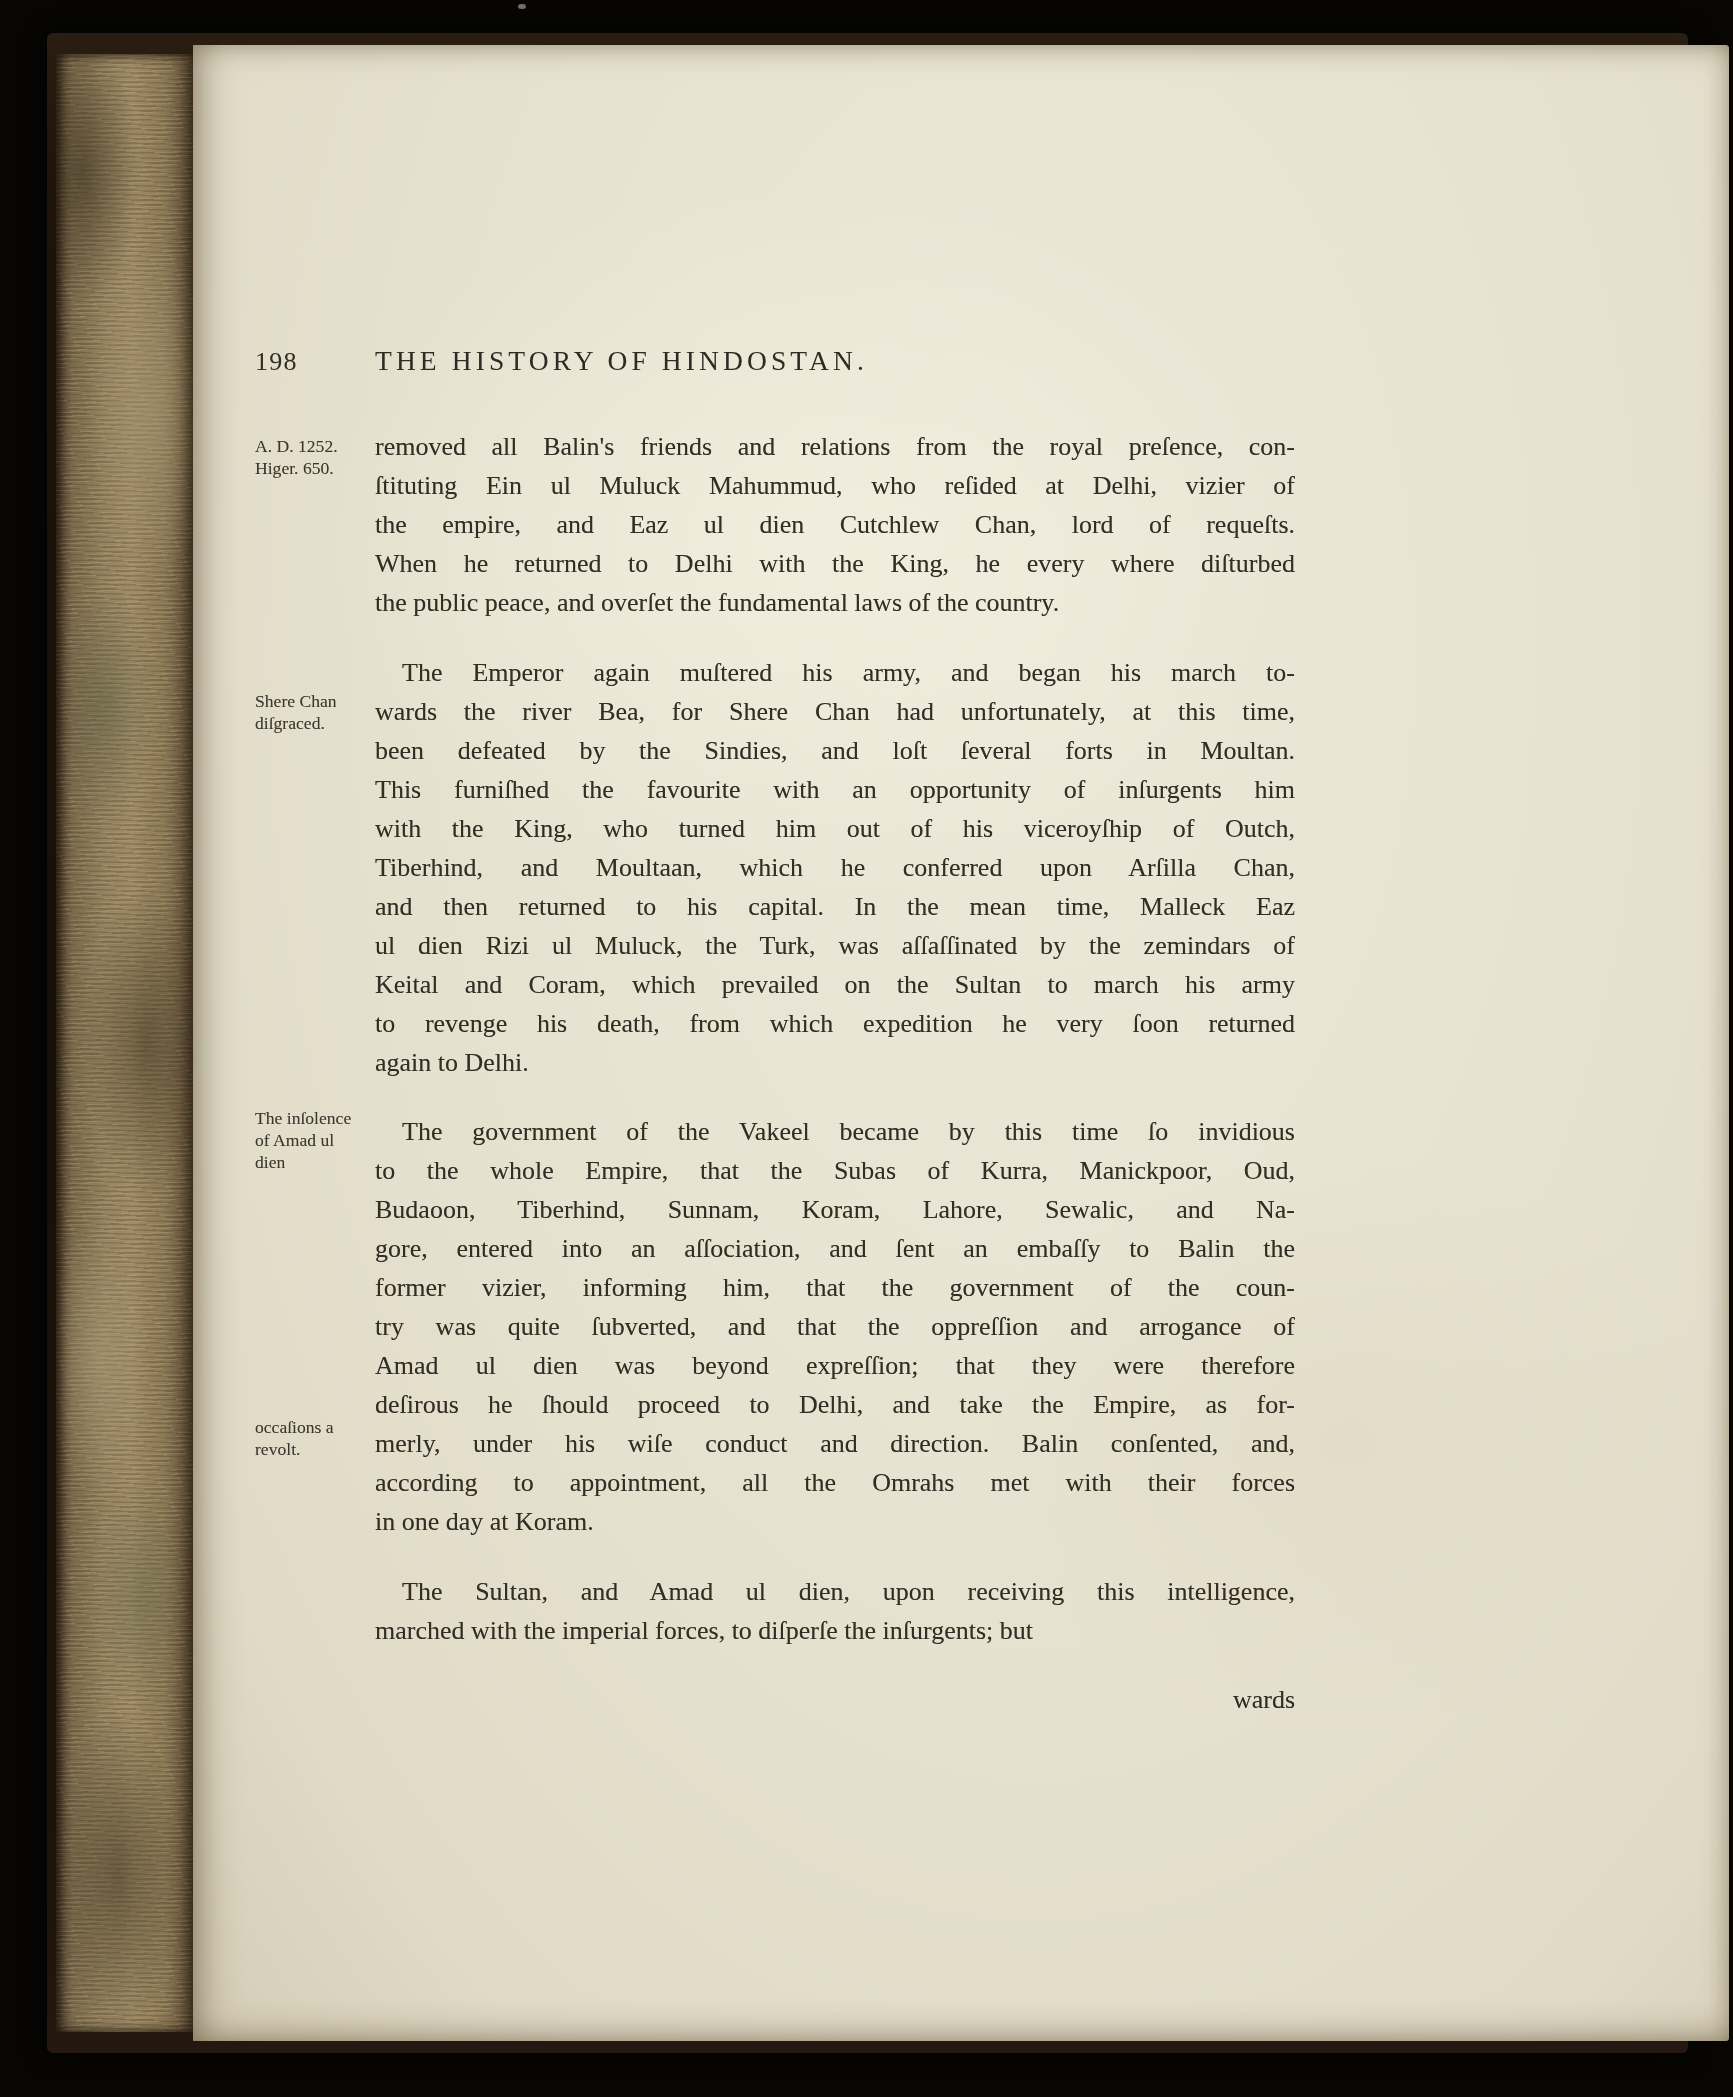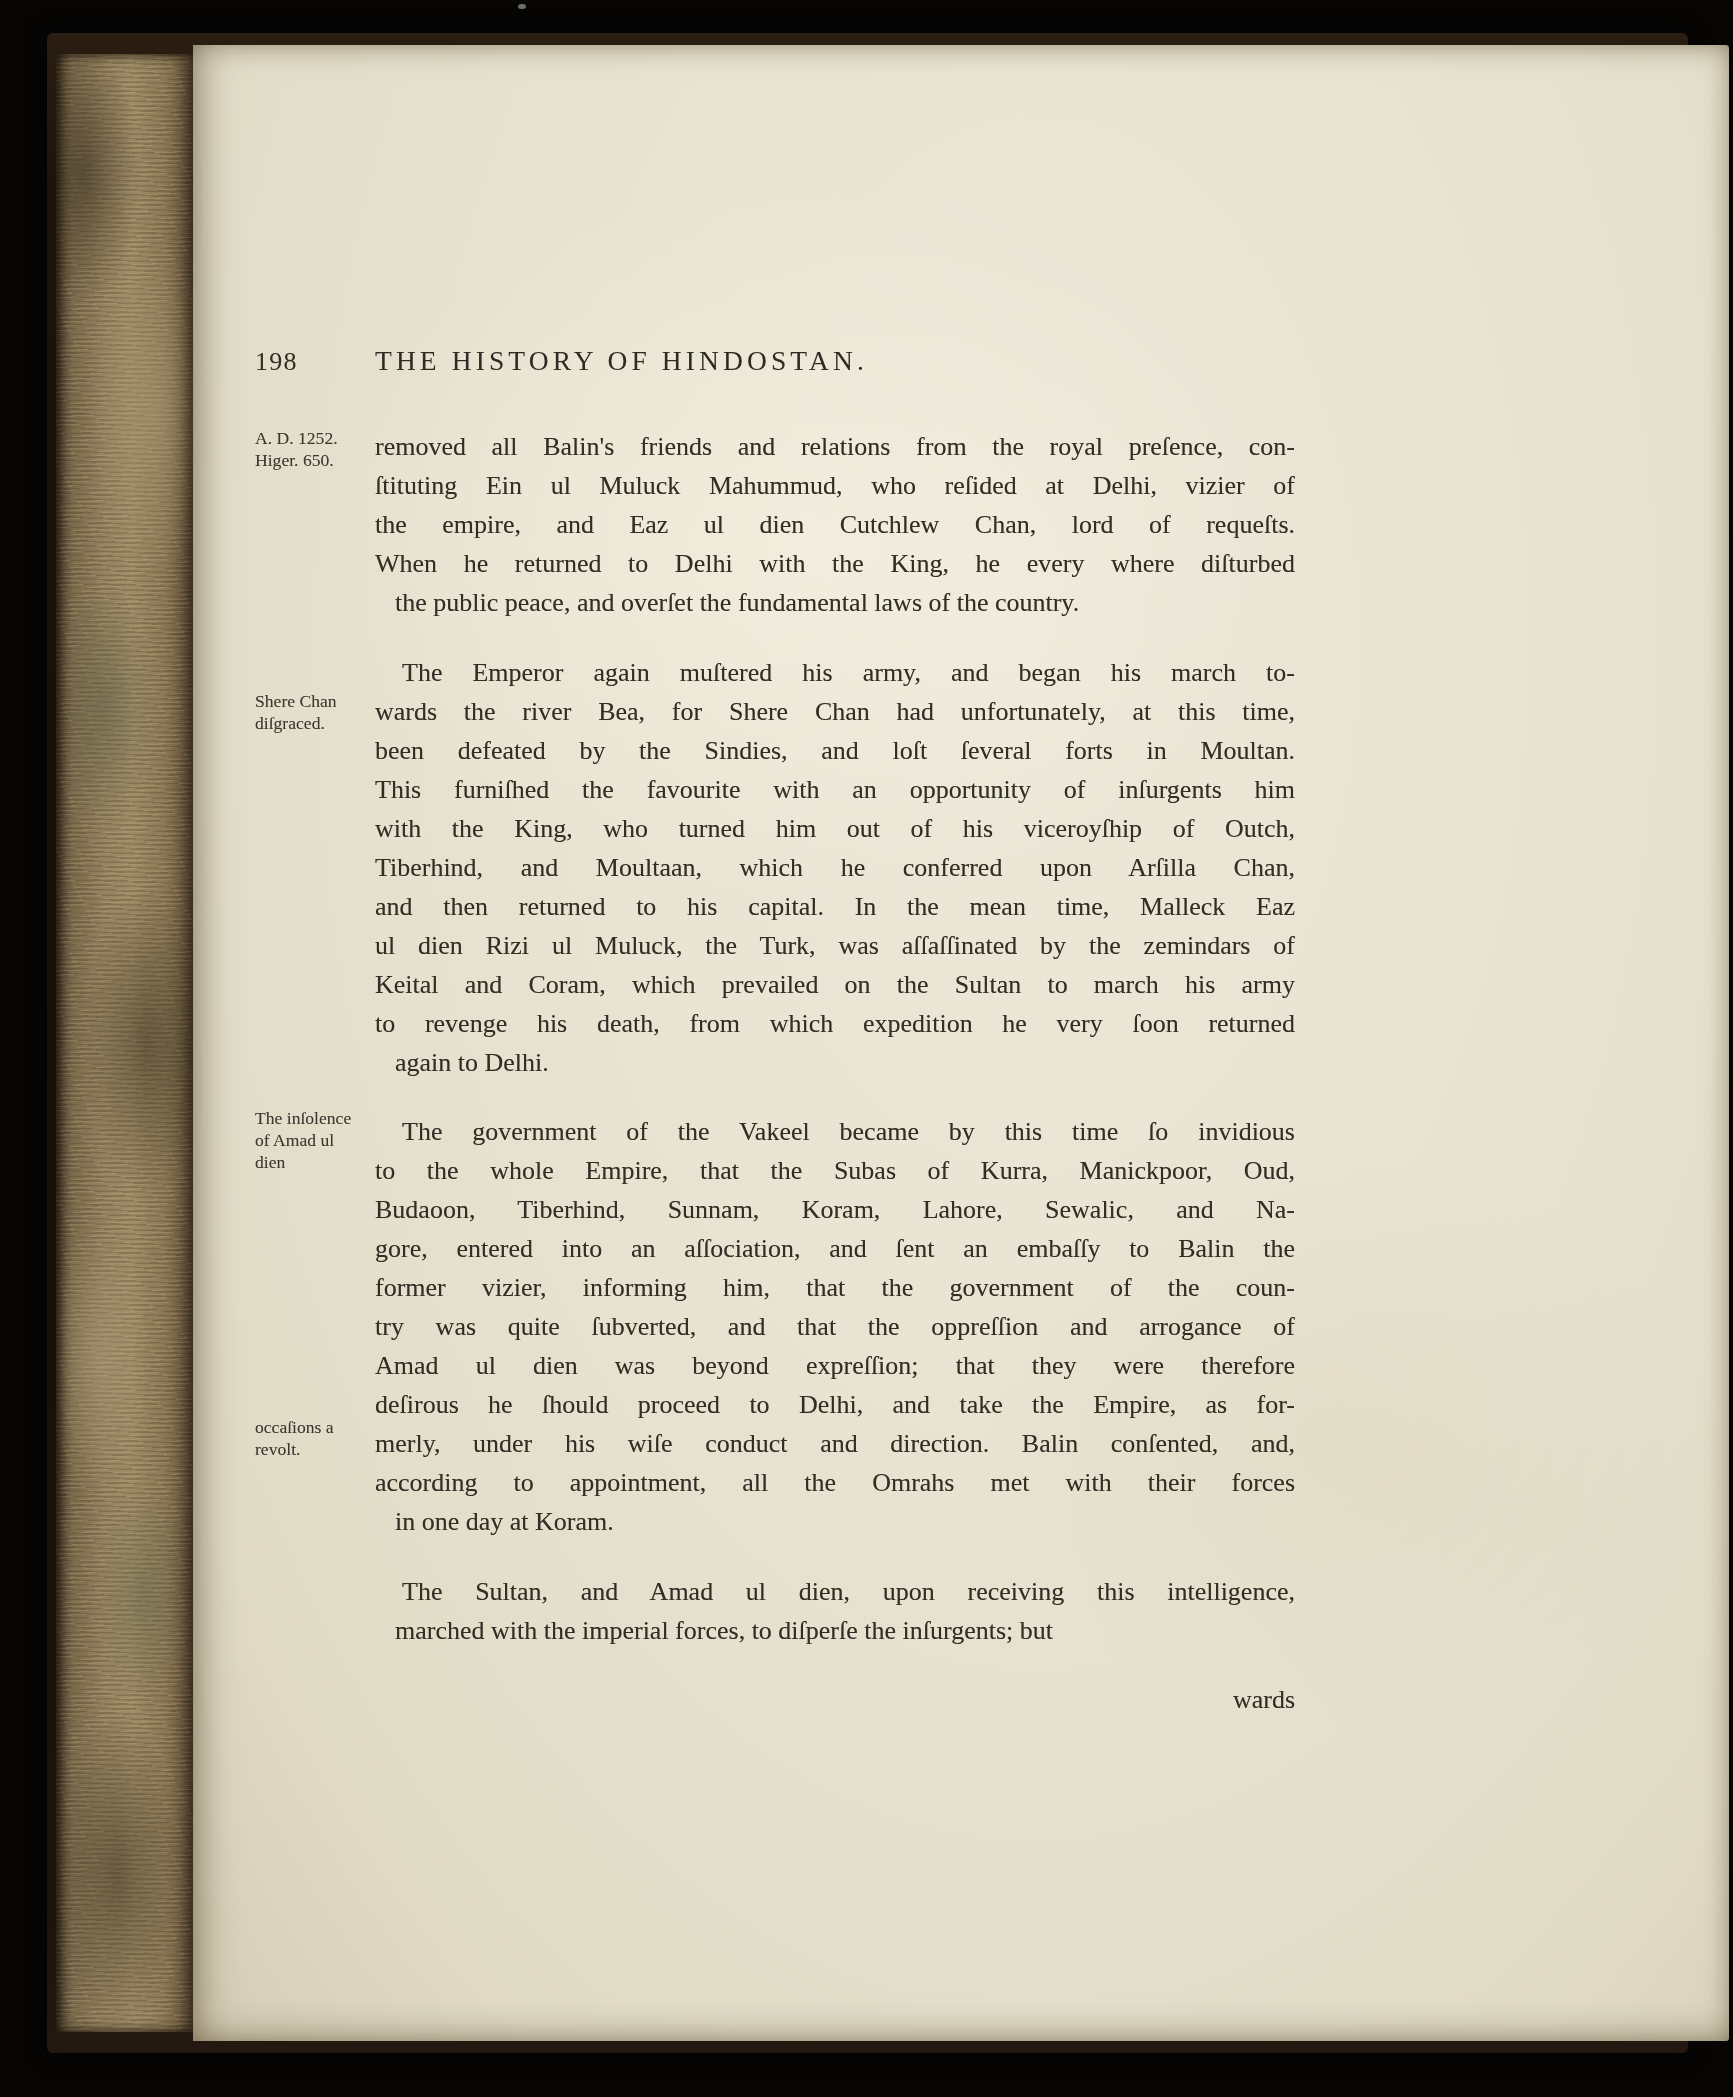--- a/index.html
+++ b/index.html
@@ -60,32 +60,32 @@
     position:absolute;left:182px;top:382px;width:920px;
     font-size:26px;line-height:39px;
     text-shadow:0 0 0.6px rgba(51,46,38,.35);
   }
   .paragraph{margin:0 0 30.5px 0;}
   .paragraph:last-of-type{margin-bottom:0;}
   .line{
     text-align:justify;text-align-last:justify;
     height:39px;white-space:normal;
   }
-  .line.last{text-align-last:left;margin-left:20px;}
+  .line.last{text-align-last:left;}
   .paragraph.indent .line.first{text-indent:27px;}
   .catchword-row{
     text-align:right;height:39px;
   }
   .margin-note{
     position:absolute;left:62px;width:115px;
     font-size:17.6px;line-height:22px;color:#3c3730;
     text-shadow:0 0 0.6px rgba(60,55,48,.3);
   }
   .margin-note div{white-space:nowrap;}
-  .note-1{top:382px;}
+  .note-1{top:390px;}
   .note-2{top:645px;}
   .note-3{top:1062px;}
   .note-4{top:1371px;}
   .speck{
     position:absolute;left:518px;top:3.5px;width:8.2px;height:5.9px;
     background:#8a8a86;border-radius:50%;opacity:.8;
   }
 </style>
 </head>
 <body>

